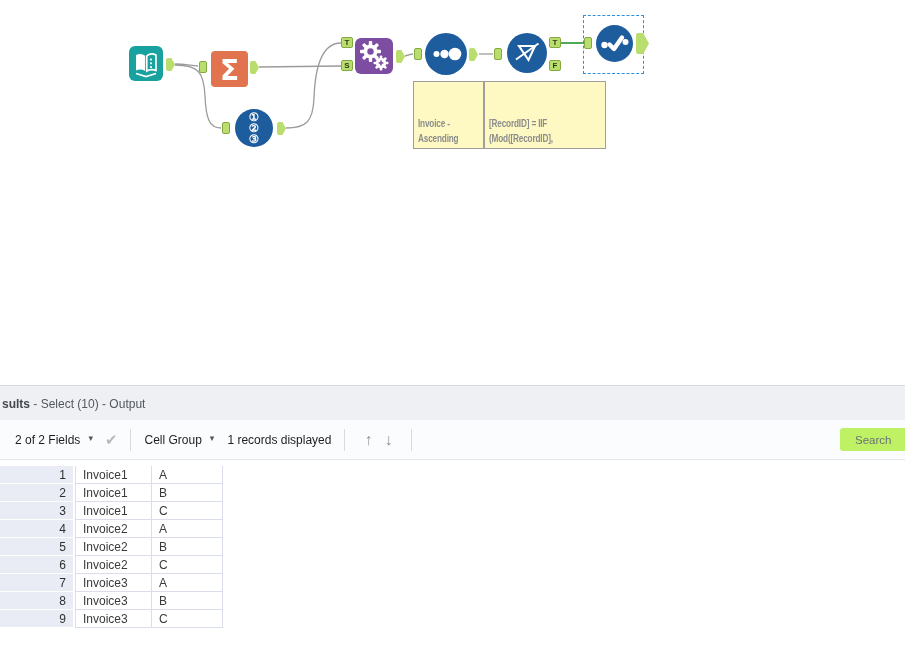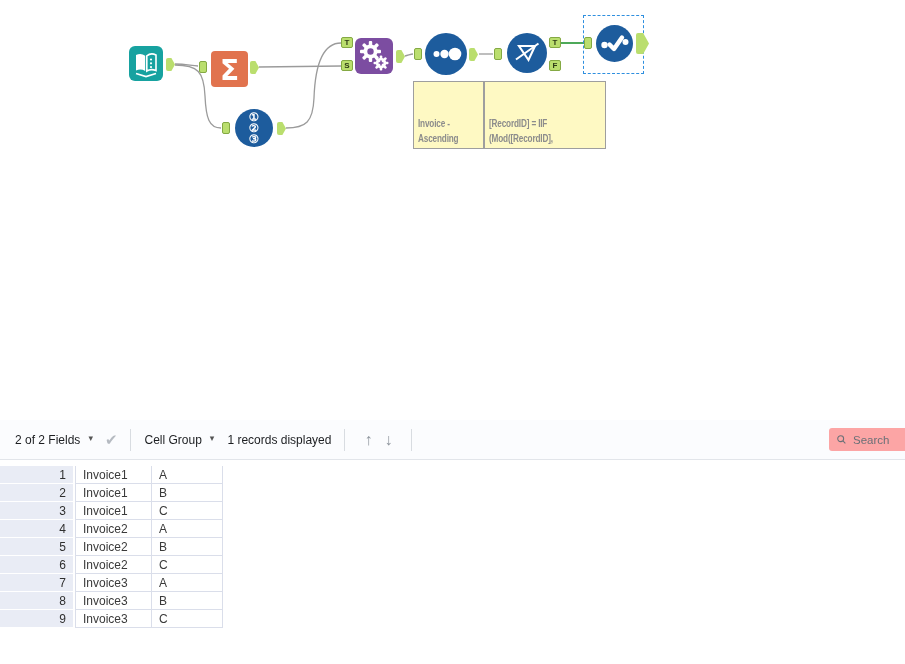--- a/index.html
+++ b/index.html
@@ -44,21 +44,21 @@
   .results-header b{color:#44484e;}
   .results-toolbar{position:absolute;left:0;top:35px;width:905px;height:40px;box-sizing:border-box;
     background:#fbfcfe;border-bottom:1px solid #e2e5ea;display:flex;align-items:center;
     padding-left:15px;font-size:12px;color:#1c1e21;}
   .tb-dd{display:flex;align-items:flex-start;cursor:default;}
   .caret{font-size:9px;color:#555;margin-left:8px;}
   .tb-check{font-size:15px;color:#b5bac1;margin-left:12px;}
   .tb-sep{width:1px;height:22px;background:#d8dce1;margin:0 13px;}
   .tb-records{margin-left:13px;color:#1c1e21;}
   .tb-arrow{font-size:16px;color:#8f969e;margin:0 6px;cursor:default;}
-  .searchbox{margin-left:auto;width:76px;height:23px;background:#fca5a5;
+  .searchbox{margin-left:auto;width:65px;height:23px;background:#bef264;
     border-radius:3px 0 0 3px;display:flex;align-items:center;padding-left:8px;box-sizing:border-box;}
   .searchbox input{border:none;background:transparent;outline:none;width:50px;
     font-size:11.5px;color:#444;font-family:"Liberation Sans",sans-serif;margin-left:5px;}
   .searchbox input::placeholder{color:#6a7077;opacity:1;}
 
   .rtable{position:absolute;left:0;top:81px;}
   .thead{display:flex;}
   .th{height:18px;box-sizing:border-box;background:#e5e8f1;font-weight:bold;font-size:12px;
     color:#1b1b1b;padding:2px 0 0 7px;position:relative;margin-right:2px;
     border-left:1px solid #d3d8e3;}
@@ -195,20 +195,23 @@
     <div class="ann" id="ann-filter">
       <div class="sq">[RecordID] = IIF
 (Mod([RecordID],
 3) = 0 ,3,Mod
 ([RecordID], 3))</div>
     </div>
   </div>
 
   <div class="results">
 
+    <div class="results-header">
+      <b>sults</b><span> - Select (10) - Output</span>
+    </div>
 
     <div class="results-toolbar">
       <div class="tb-dd">
         <span>2 of 2 Fields</span>
         <span class="caret">▾</span>
       </div>
       <span class="tb-check">✔</span>
       <div class="tb-sep"></div>
       <div class="tb-dd">
         <span>Cell Group</span>

